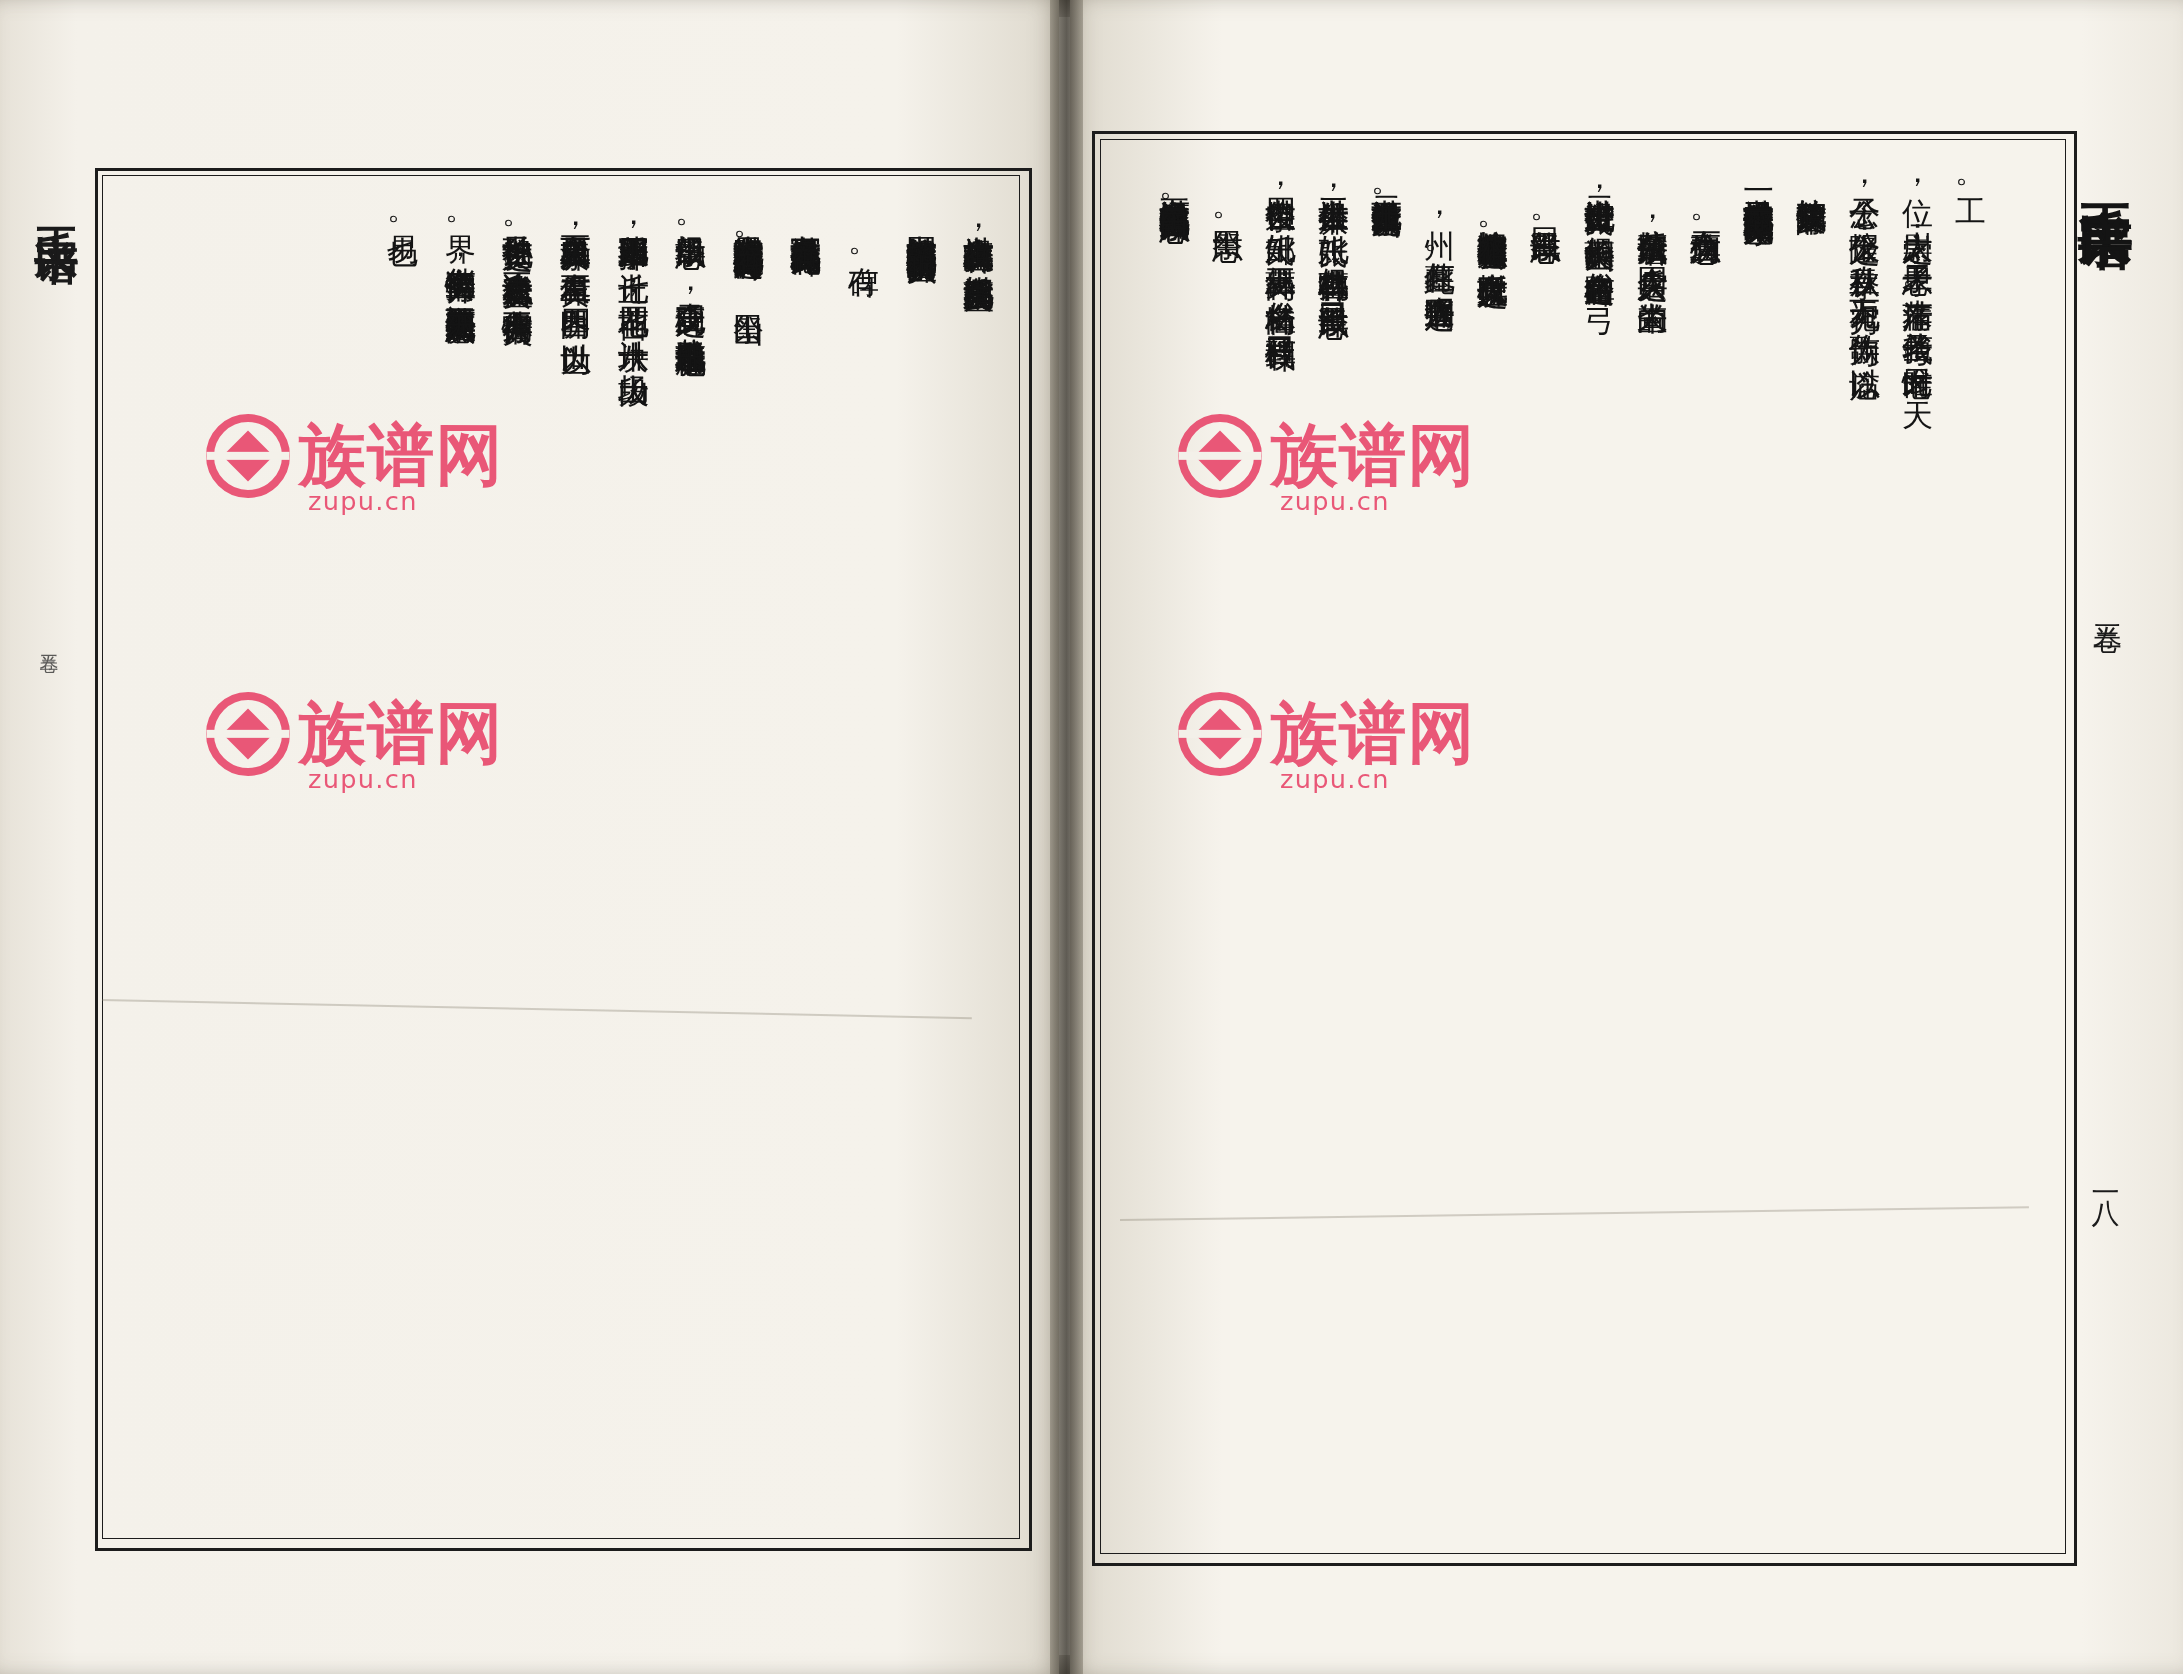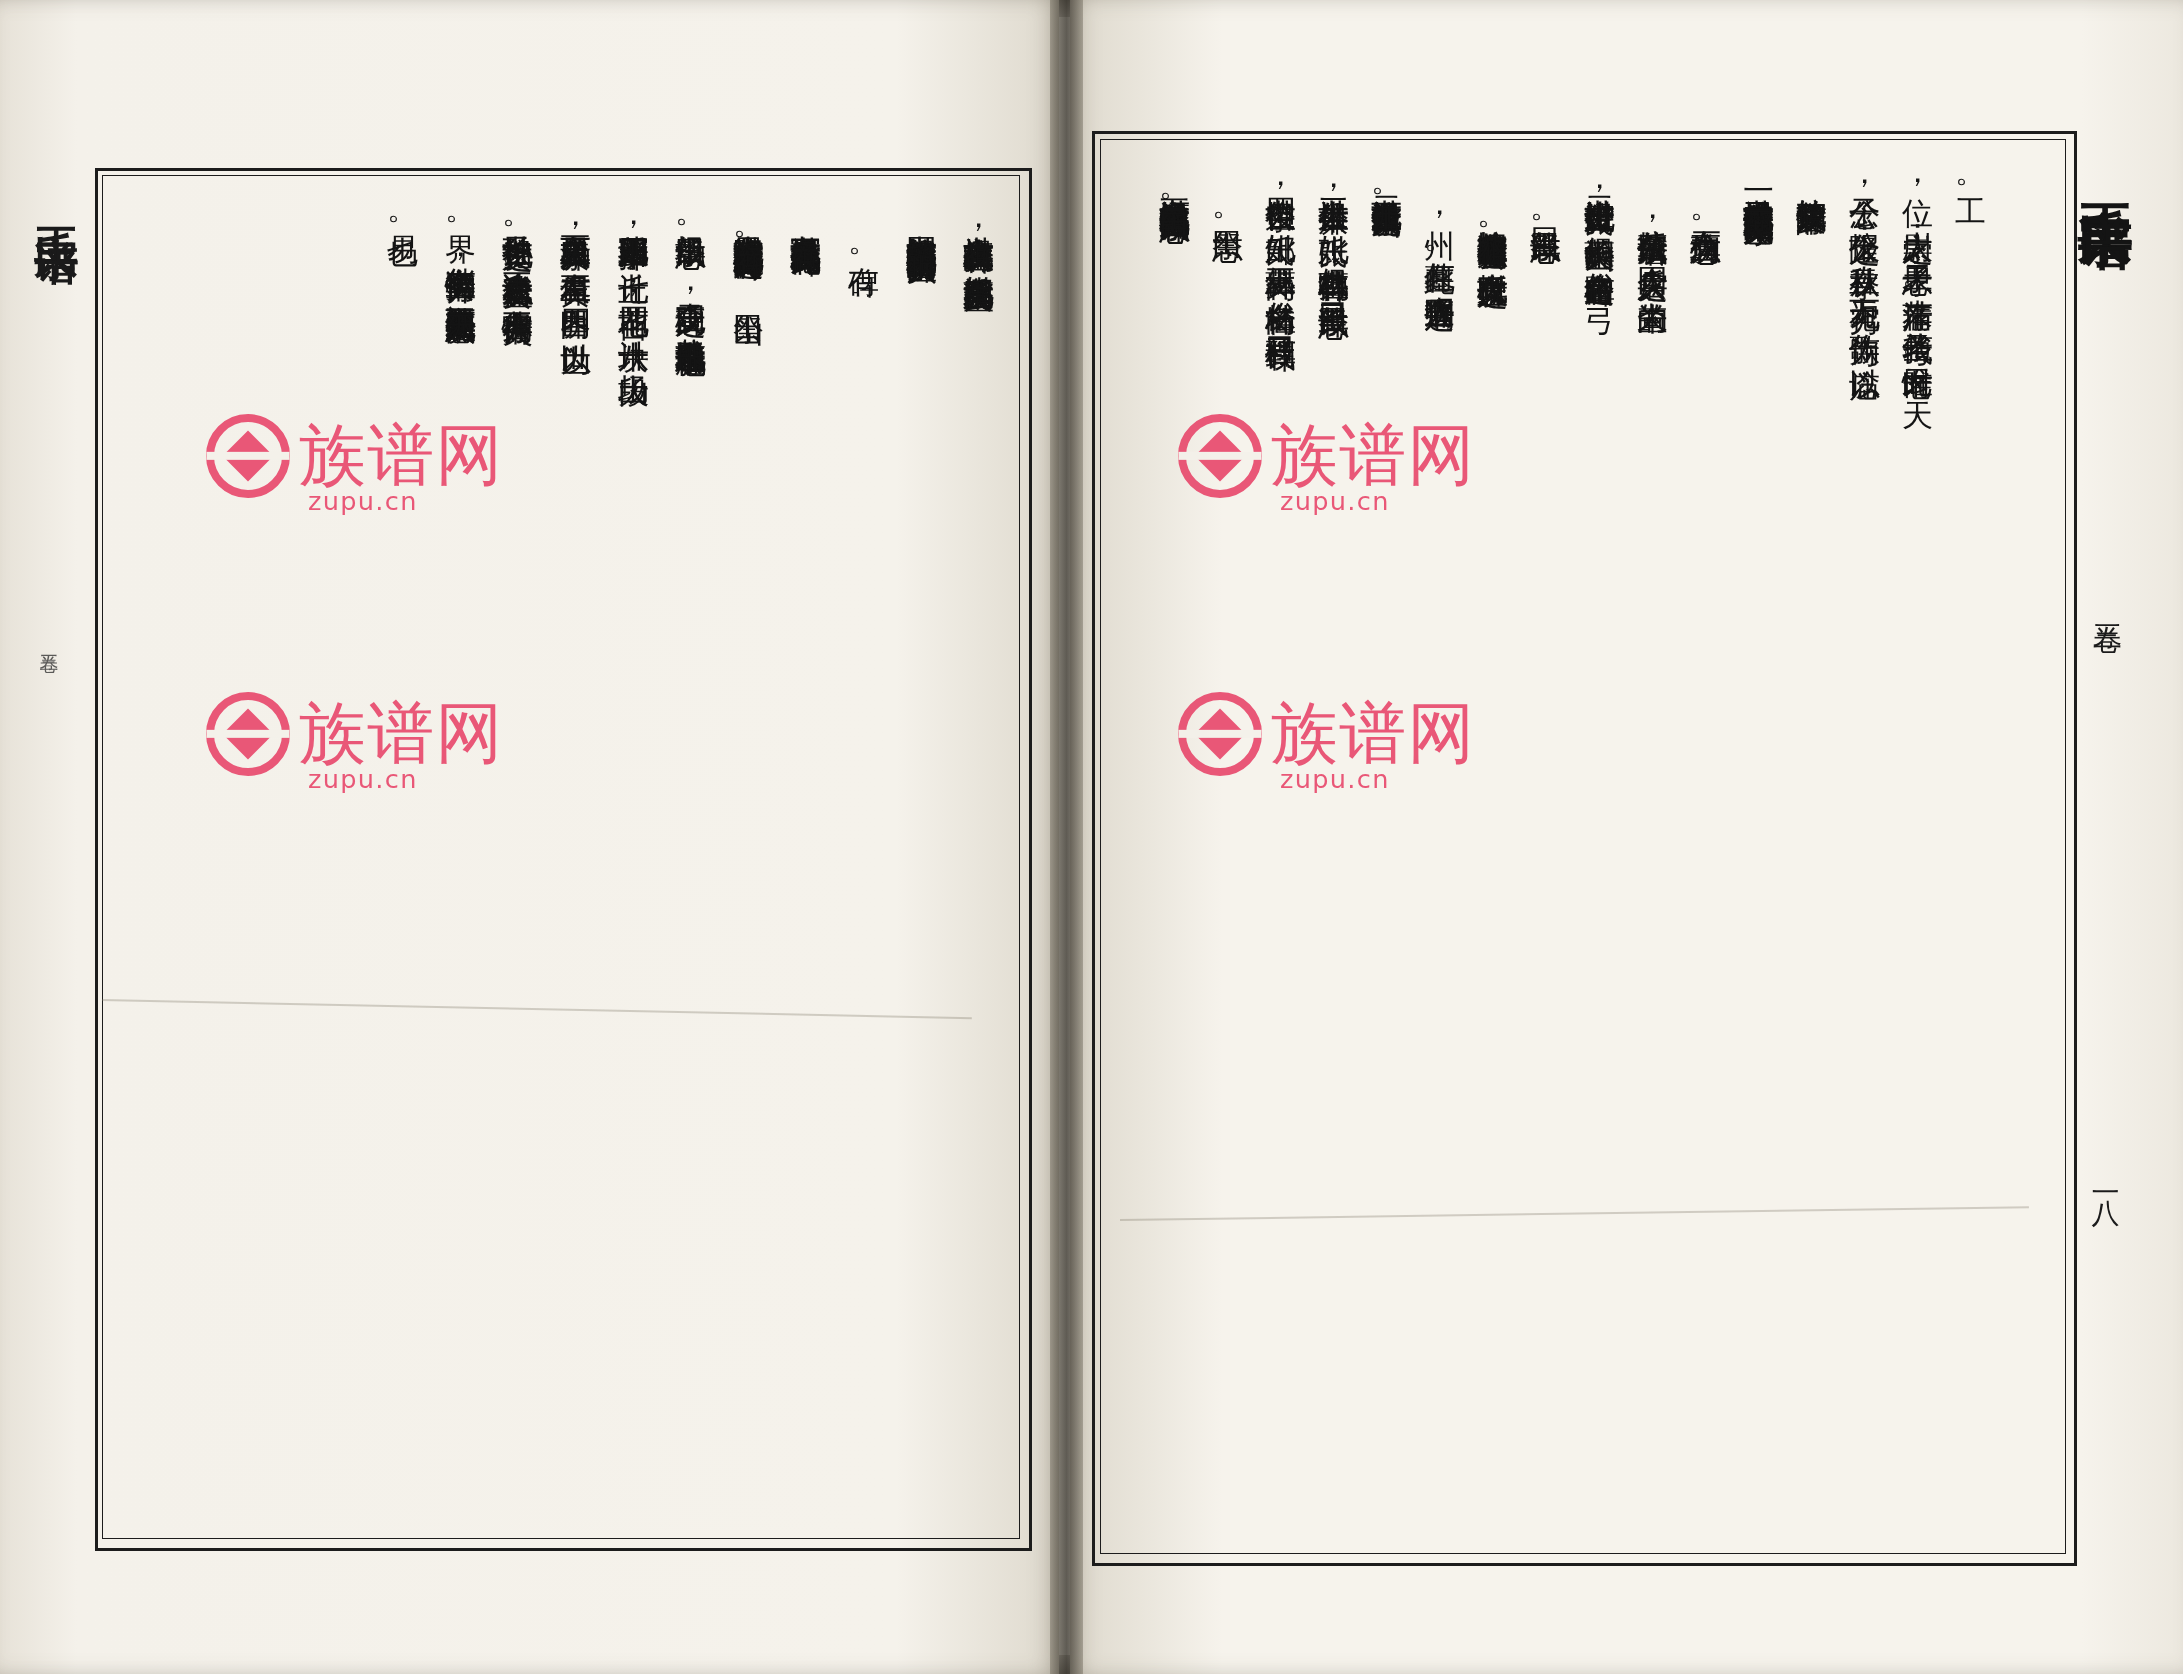--- a/index.html
+++ b/index.html
@@ -166,21 +166,21 @@
   .wm .seal:after {
     content: "";
     position: absolute;
     left: 50%; top: 50%;
     width: 83px; height: 8.3px;
     transform: translate(-50%,-50%);
     background: #f4f1ea;
   }
   .wm .wtext {
     font-size: 67px;
-    font-weight: normal;
+    font-weight: bold;
     color: #e8476b;
     font-family: "DejaVu Sans", sans-serif;
     letter-spacing: 1.3px;
   }
   .wm .wurl {
     position: absolute;
     left: 102px;
     top: 76px;
     font-size: 25.6px;
     color: #e8476b;

